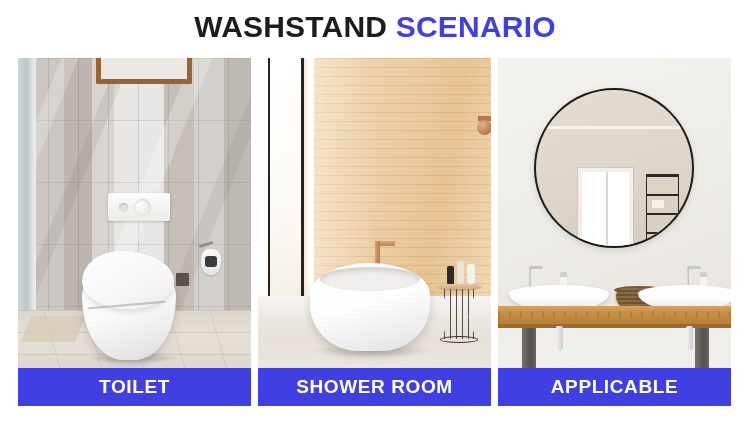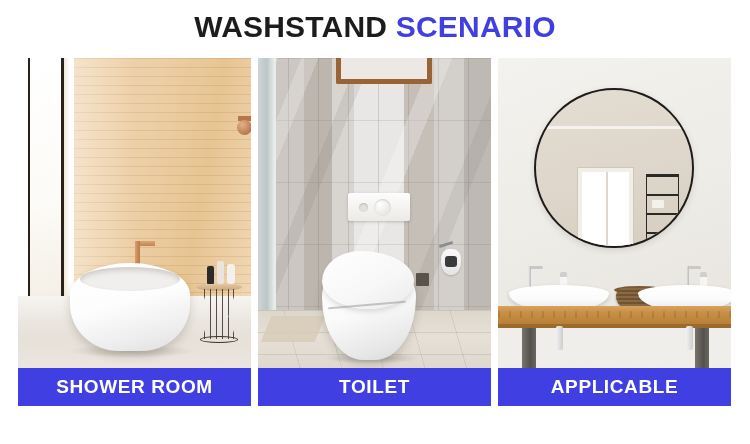--- a/index.html
+++ b/index.html
@@ -413,20 +413,43 @@
 <body>
 
 <div class="page">
 
   <h1 class="heading">
     <span class="part-dark">WASHSTAND</span>
     <span class="part-accent">SCENARIO</span>
   </h1>
 
   <div class="cards">
+
+    <div class="card">
+      <div class="photo p2">
+        <div class="tilewall"></div>
+        <div class="shower-glass"></div>
+        <div class="mirror"></div>
+        <div class="flushplate">
+          <div class="flush-small"></div>
+          <div class="flush-big"></div>
+        </div>
+        <div class="brush-hook"></div>
+        <div class="brush-holder"></div>
+        <div class="brush-head"></div>
+        <div class="floor"></div>
+        <div class="floor-patch"></div>
+        <div class="wall-outlet"></div>
+        <div class="toilet-shadow"></div>
+        <div class="toilet-bowl"></div>
+        <div class="toilet-lid"></div>
+        <div class="toilet-seam"></div>
+      </div>
+      <div class="caption">TOILET</div>
+    </div>
 
     <div class="card">
       <div class="photo p1">
         <div class="wood-wall"></div>
         <div class="door-frame"></div>
         <div class="glass"></div>
         <div class="glass-edge"></div>
         <div class="floor"></div>
         <div class="showerhead-arm"></div>
         <div class="showerhead"></div>
@@ -438,43 +461,20 @@
           <div class="tub-rim"></div>
         </div>
         <div class="table-top"></div>
         <div class="table-wire"></div>
         <div class="table-ring"></div>
         <div class="bottle-a"></div>
         <div class="bottle-b"></div>
         <div class="bottle-c"></div>
       </div>
       <div class="caption">SHOWER ROOM</div>
-    </div>
-
-    <div class="card">
-      <div class="photo p2">
-        <div class="tilewall"></div>
-        <div class="shower-glass"></div>
-        <div class="mirror"></div>
-        <div class="flushplate">
-          <div class="flush-small"></div>
-          <div class="flush-big"></div>
-        </div>
-        <div class="brush-hook"></div>
-        <div class="brush-holder"></div>
-        <div class="brush-head"></div>
-        <div class="floor"></div>
-        <div class="floor-patch"></div>
-        <div class="wall-outlet"></div>
-        <div class="toilet-shadow"></div>
-        <div class="toilet-bowl"></div>
-        <div class="toilet-lid"></div>
-        <div class="toilet-seam"></div>
-      </div>
-      <div class="caption">TOILET</div>
     </div>
 
     <div class="card">
       <div class="photo p3">
         <div class="wall"></div>
         <div class="lowerwall"></div>
         <div class="mirror">
           <div class="m-ceilingline"></div>
           <div class="m-window"></div>
           <div class="m-shelf"></div>

